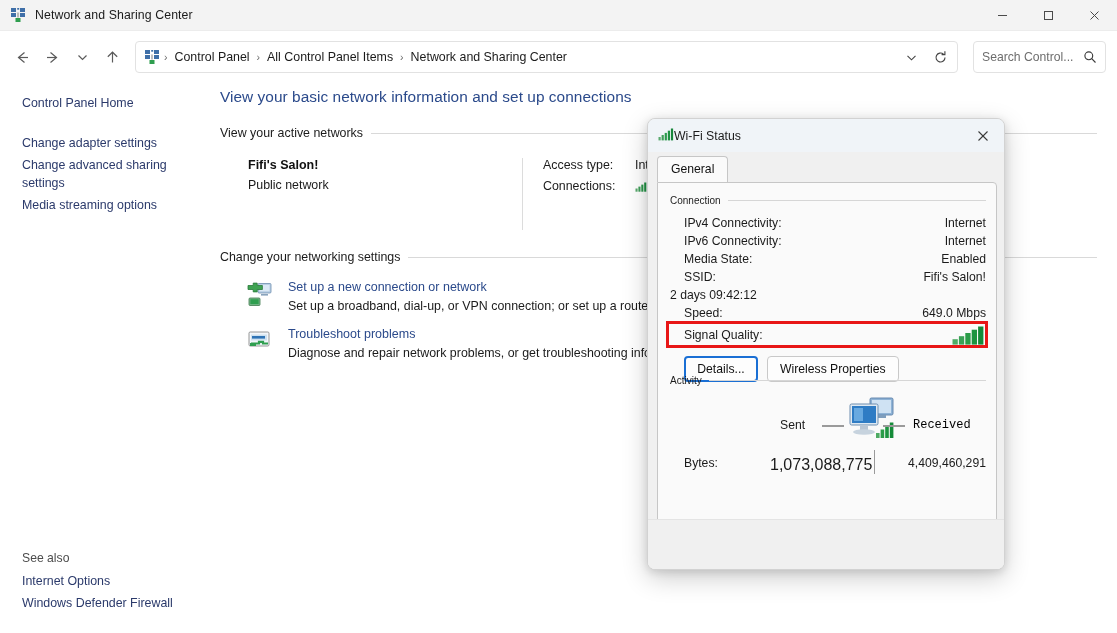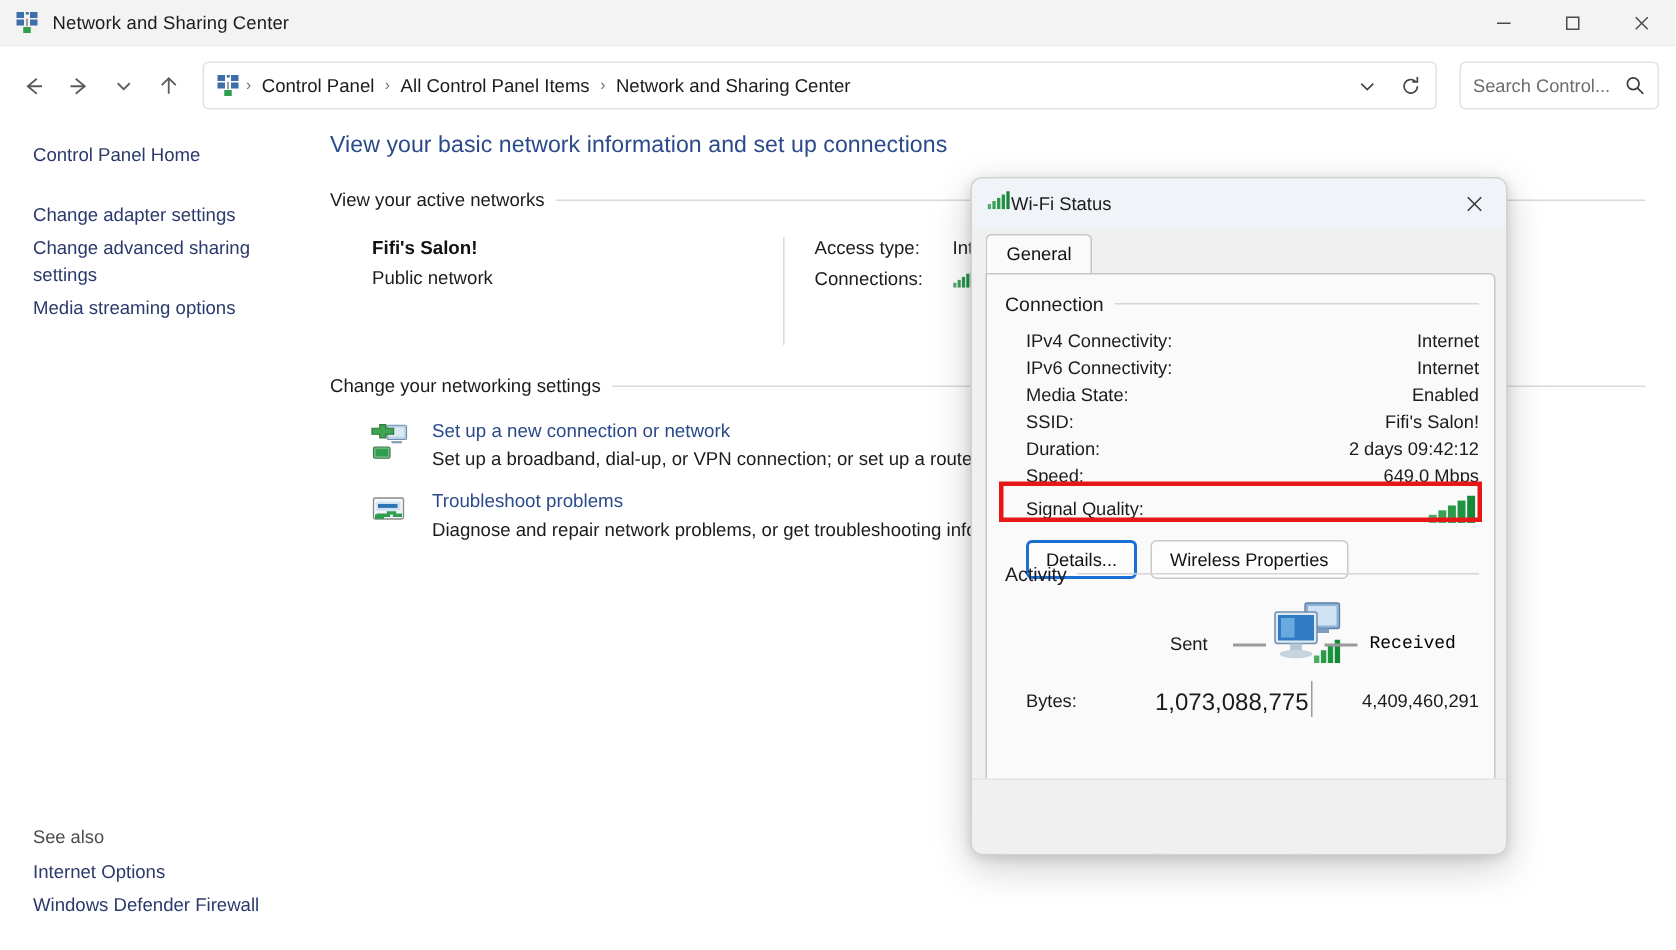--- a/index.html
+++ b/index.html
@@ -190,21 +190,21 @@
   .tabpanel {
     position: absolute; left: 9px; top: 30px;
     width: 340px; height: 348px;
     background: #fafafa;
     border: 1px solid #c6c6c6;
     border-radius: 0 4px 4px 4px;
   }
 
   .grp { position: absolute; left: 12px; }
   .grp-head { display: flex; align-items: center; }
-  .grp-head .t { font-size: 13px; color: #1b1b1b; white-space: nowrap; }
+  .grp-head .t { font-size: 10px; color: #1b1b1b; white-space: nowrap; }
   .grp-head .r { flex: 1; height: 1px; background: #d6d6d6; margin-left: 7px; }
 
   .kv-list { margin-top: 8px; }
   .kv { display: flex; align-items: center; height: 18px; }
   .kv .k { font-size: 12.2px; color: #1b1b1b; padding-left: 14px; flex: 1; }
   .kv .v { font-size: 12.2px; color: #1b1b1b; text-align: right; }
 
   .sig-highlight {
     position: absolute;
     left: 666px; top: 321px;
@@ -501,21 +501,20 @@
             </div>
             <div class="kv">
               <span class="k">Media State:</span>
               <span class="v">Enabled</span>
             </div>
             <div class="kv">
               <span class="k">SSID:</span>
               <span class="v">Fifi's Salon!</span>
             </div>
             <div class="kv">
-              <span class="k">Duration:</span>
               <span class="v">2 days 09:42:12</span>
             </div>
             <div class="kv">
               <span class="k">Speed:</span>
               <span class="v">649.0 Mbps</span>
             </div>
 
             <div class="signal-row">
               <span class="k">Signal Quality:</span>
               <span style="display:inline-flex;align-items:flex-end;">

